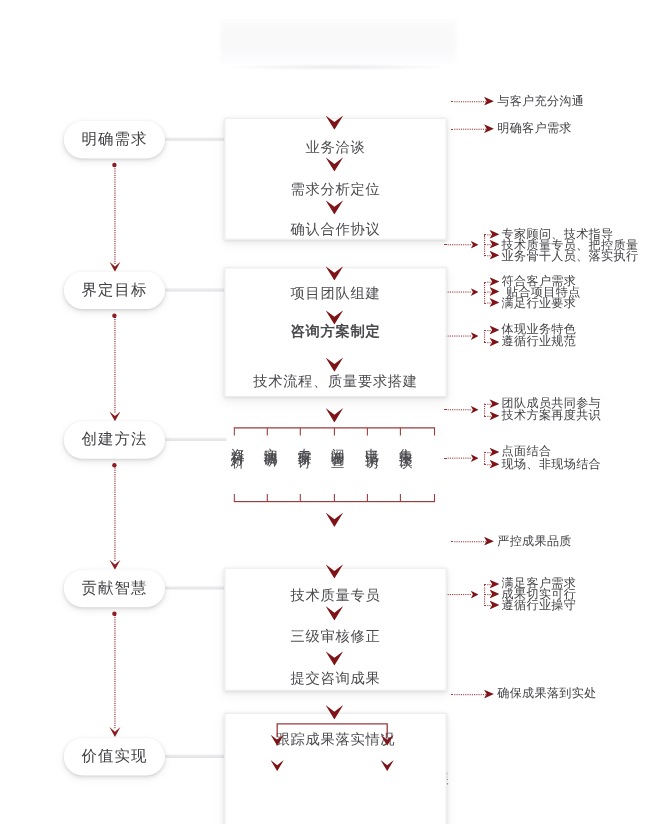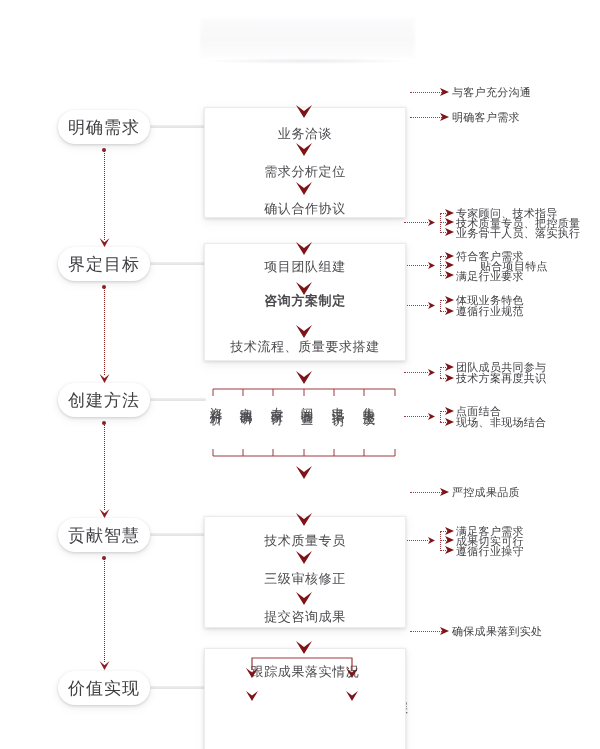--- a/index.html
+++ b/index.html
@@ -23,21 +23,21 @@
     position:absolute;left:205px;top:58px;width:205px;height:6px;
     background:radial-gradient(ellipse at center,#ebebee 0%,rgba(255,255,255,0) 72%);
   }
 
   
   .stage{
     position:absolute;width:92px;height:34px;
     border-radius:17px;background:#fff;
     box-shadow:0 1px 3px rgba(120,120,125,.28),0 3px 7px rgba(140,140,145,.16);
     display:flex;align-items:center;justify-content:center;
-    font-size:17px;letter-spacing:1px;color:#3f3f43;
+    font-size:14px;letter-spacing:1px;color:#3f3f43;
     z-index:6;
   }
   
   .stage-dots{
     position:absolute;width:1px;left:0;
     border-left:1.4px dotted #8c1d21;
     z-index:3;
   }
   .stage-dot-start{
     position:absolute;width:4px;height:4px;border-radius:50%;
@@ -233,21 +233,21 @@
   <svg class="ann-arrow" style="left:445px;top:252px;" viewBox="0 0 9 8">
       <path d="M0 0 L9 4 L0 8 L2.4 4 Z" fill="#7e1417"></path>
     </svg>
   <svg class="ann-arrow" style="left:445px;top:261px;" viewBox="0 0 9 8">
       <path d="M0 0 L9 4 L0 8 L2.4 4 Z" fill="#7e1417"></path>
     </svg>
   <svg class="ann-arrow" style="left:445px;top:271px;" viewBox="0 0 9 8">
       <path d="M0 0 L9 4 L0 8 L2.4 4 Z" fill="#7e1417"></path>
     </svg>
   <div class="ann-text" style="left:456px;top:250px;">符合客户需求</div>
-  <div class="ann-text" style="left:480px;top:260px;text-align:center;">贴合项目特点</div>
+  <div class="ann-text" style="left:460px;top:260px;text-align:center;">贴合项目特点</div>
   <div class="ann-text" style="left:456px;top:270px;">满足行业要求</div>
 
   <svg class="ann-tri" style="left:428px;top:302px;" viewBox="0 0 7 7">
       <path d="M0 0 L7 3.5 L0 7 L1.9 3.5 Z" fill="#7e1417"></path>
     </svg>
   <div class="ann-dline" style="left:404px;top:305px;width:24px;"></div>
   <div class="ann-vline" style="left:440px;top:300px;height:11px;"></div>
   <div class="ann-dline" style="left:440px;top:300px;width:6px;"></div>
   <div class="ann-dline" style="left:440px;top:311px;width:6px;"></div>
   <svg class="ann-arrow" style="left:445px;top:296px;" viewBox="0 0 9 8">

